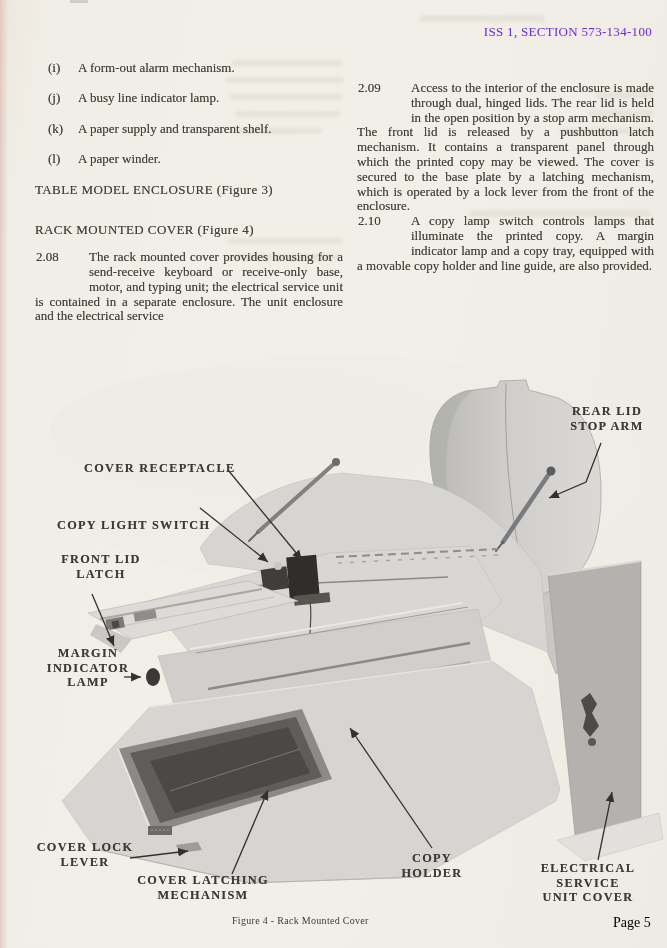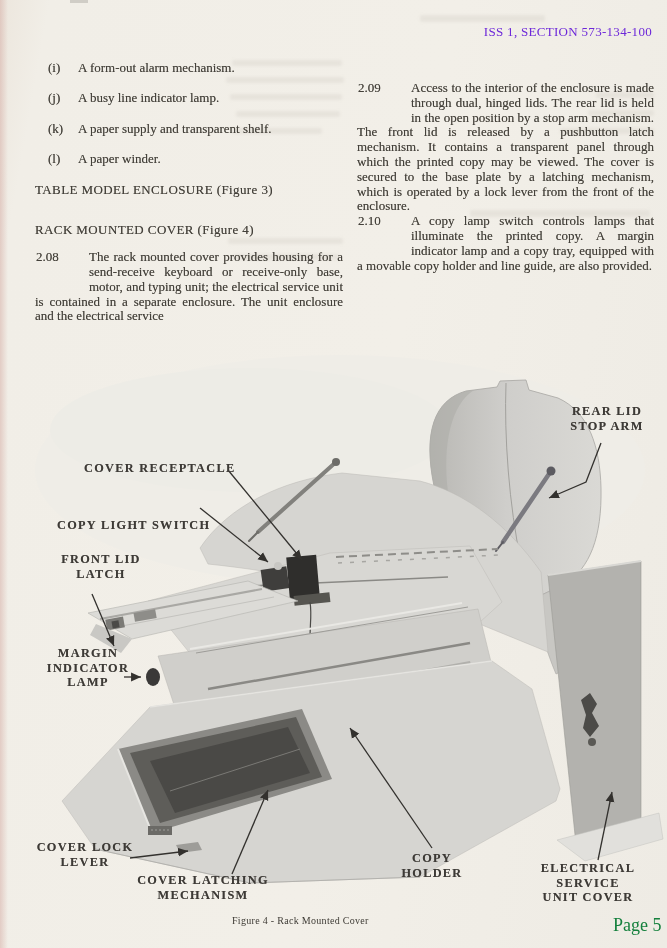--- a/index.html
+++ b/index.html
@@ -31,21 +31,21 @@
   .mt13{margin-top:13px;}.mt16{margin-top:16px;}.mt17{margin-top:26px;}
 
   .figsvg{position:absolute;left:0;top:0;width:667px;height:948px;}
 
   .figlabel{position:absolute;font-weight:700;font-size:12.3px;line-height:14.6px;
     letter-spacing:1.3px;color:#3d3a36;white-space:pre-line;text-align:center;
     text-shadow:0 0 .4px rgba(61,58,54,.5);}
   .la{text-align:left;}
 
   .caption{position:absolute;left:232px;top:915px;font-size:10px;letter-spacing:.3px;color:#3e3b35;}
-  .pagenum{position:absolute;left:613px;top:915px;font-size:18px;color:#15803d;}
+  .pagenum{position:absolute;left:613px;top:915px;font-size:14px;color:#000000;}
 </style>
 </head>
 <body>
 
 <div class="edge-left"></div>
 <div class="speck" style="left:70px;top:0;width:18px;height:3px;"></div>
 <div class="bleed" style="left:420px;top:15px;width:125px;height:7px;"></div>
 <div class="bleed" style="left:232px;top:60px;width:110px;height:6px;"></div>
 <div class="bleed" style="left:226px;top:77px;width:118px;height:6px;"></div>
 <div class="bleed" style="left:230px;top:94px;width:112px;height:6px;"></div>

